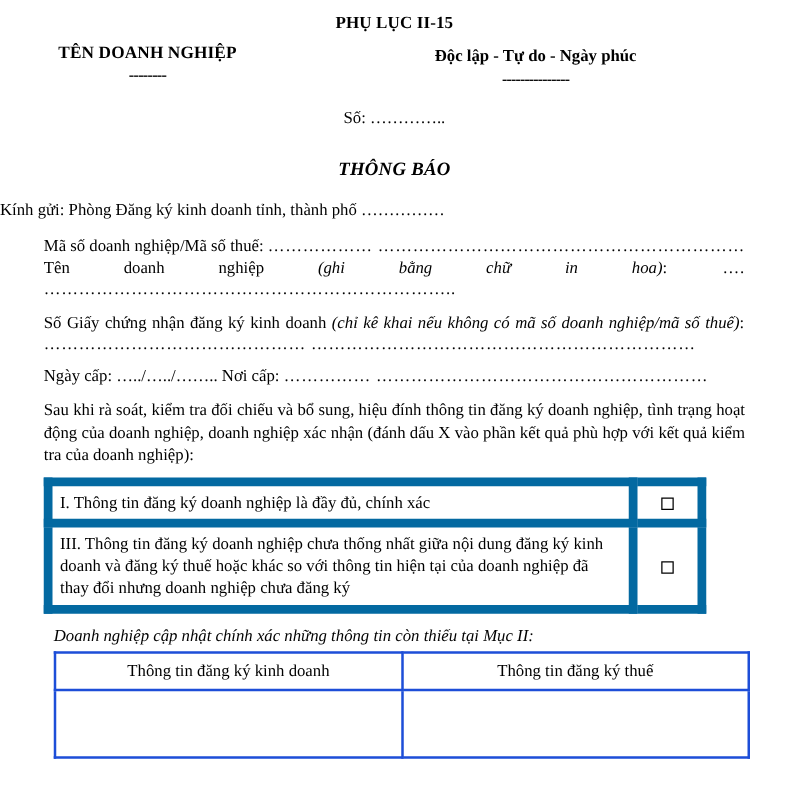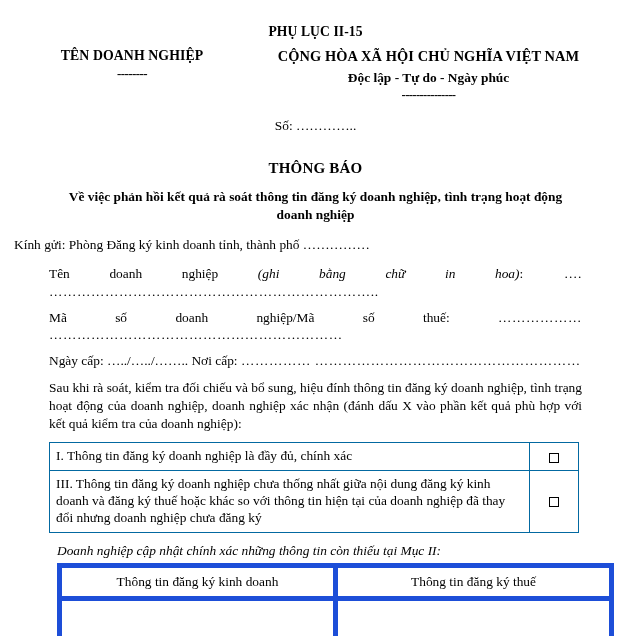--- a/index.html
+++ b/index.html
@@ -14,21 +14,21 @@
     font-family: "Liberation Serif", "DejaVu Serif", serif;
     color: #000000;
     font-size: 13.4px;
     line-height: 1.28;
     -webkit-font-smoothing: none;
   }
   .page {
     position: relative;
     width: 631px;
     height: 636px;
-    padding: 14px;
+    padding: 0;
     box-sizing: border-box;
   }
 
   
   .appendix-no {
     text-align: center;
     font-weight: bold;
     font-size: 13.6px;
     padding-top: 9px;
     letter-spacing: 0.1px;
@@ -94,20 +94,21 @@
     padding-right: 6px;
   }
 
   
   .doc-title {
     text-align: center;
     font-weight: bold;
     font-size: 15px;
     margin-top: 25px;
     letter-spacing: 0.2px;
+    font-style: italic;
   }
   .doc-subtitle {
     text-align: center;
     font-weight: bold;
     font-size: 13.4px;
     margin: 10px 38px 0 38px;
     line-height: 1.3;
   }
   .recipient {
     margin-top: 13px;
@@ -131,21 +132,21 @@
   }
 
   
   .tbl1 {
     border-collapse: collapse;
     width: 530px;
     margin: 9px 0 0 35px;
     table-layout: fixed;
   }
   .tbl1 td {
-    border: 1px solid #0369a1;
+    border: 7px solid #0369a1;
     padding: 4px 6px 5px 6px;
     vertical-align: top;
     line-height: 1.3;
   }
   .tbl1 td.check {
     width: 48px;
     text-align: center;
     vertical-align: middle;
     padding: 4px 0;
   }
@@ -165,21 +166,21 @@
   }
 
   
   .tbl2 {
     border-collapse: collapse;
     width: 557px;
     margin: 4px 0 0 43px;
     table-layout: fixed;
   }
   .tbl2 th, .tbl2 td {
-    border: 5px solid #1d4ed8;
+    border: 2px solid #1d4ed8;
     padding: 4px 5px 4px 4px;
     vertical-align: top;
     font-weight: normal;
   }
   .tbl2 th {
     text-align: center;
     padding: 5px 4px 6px 4px;
   }
   .tbl2 td {
     height: 44px;
@@ -191,40 +192,39 @@
 <div class="page">
 
   <div class="appendix-no">PHỤ LỤC II-15</div>
 
   <div class="head-row">
     <div class="head-left">
       <div class="company-name">TÊN DOANH NGHIỆP</div>
       <div class="rule-short">--------</div>
     </div>
     <div class="head-right">
-      <div class="national-title">CỘNG HÒA XÃ HỘI CHỦ NGHĨA VIỆT NAM</div>
       <div class="motto">Độc lập - Tự do - Ngày phúc</div>
       <div class="rule-long">---------------</div>
     </div>
   </div>
 
   <div class="num-row">
     <div class="num-left">Số: …………..</div>
   </div>
 
   <div class="doc-title">THÔNG BÁO</div>
-  <div class="doc-subtitle">Về việc phản hồi kết quả rà soát thông tin đăng ký doanh nghiệp, tình trạng hoạt động doanh nghiệp</div>
   <div class="recipient">Kính gửi: Phòng Đăng ký kinh doanh tỉnh, thành phố ……………</div>
 
   <div class="body-block">
 
+    <div class="line"><span>Mã số doanh nghiệp/Mã số thuế: </span><span class="dots">……………… ………………………………………………………</span></div>
+
     <div class="line first"><span>Tên doanh nghiệp </span><span class="it">(ghi bằng chữ in hoa)</span><span class="dots">: …. ……………………………………………………………..</span></div>
 
-    <div class="line"><span>Mã số doanh nghiệp/Mã số thuế: </span><span class="dots">……………… ………………………………………………………</span></div>
-
+    <div class="line"><span>Số Giấy chứng nhận đăng ký kinh doanh </span><span class="it">(chỉ kê khai nếu không có mã số doanh nghiệp/mã số thuế)</span><span class="dots">: ……………………………………… …………………………………………………………</span></div>
 
     <div class="line"><span>Ngày cấp: …../…../…….. Nơi cấp: </span><span class="dots">…………… …………………………………………………</span></div>
 
     <div class="para">Sau khi rà soát, kiểm tra đối chiếu và bổ sung, hiệu đính thông tin đăng ký doanh nghiệp, tình trạng hoạt động của doanh nghiệp, doanh nghiệp xác nhận (đánh dấu X vào phần kết quả phù hợp với kết quả kiểm tra của doanh nghiệp):</div>
   </div>
 
   <table class="tbl1">
     <tbody>
       <tr>
         <td>I. Thông tin đăng ký doanh nghiệp là đầy đủ, chính xác</td>

